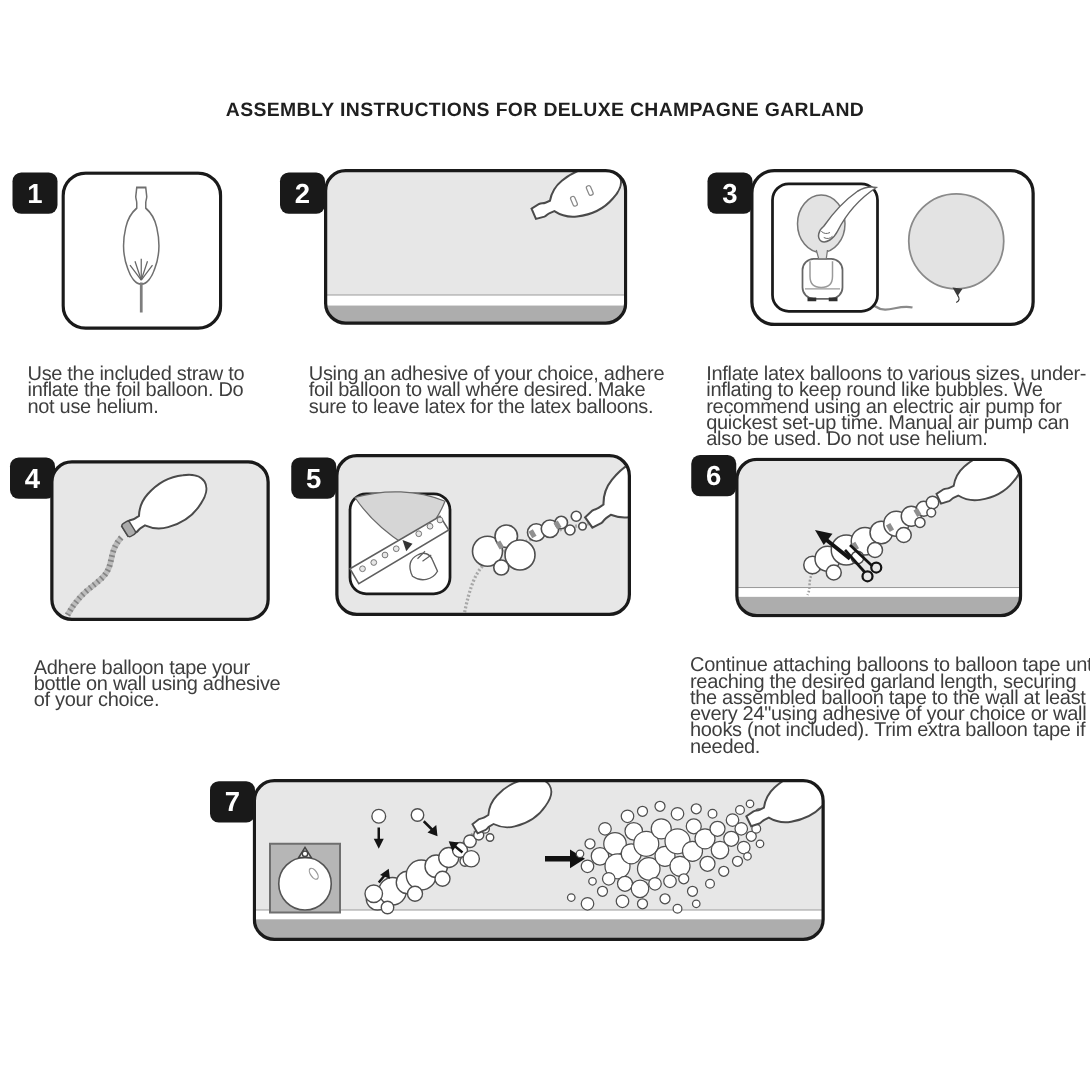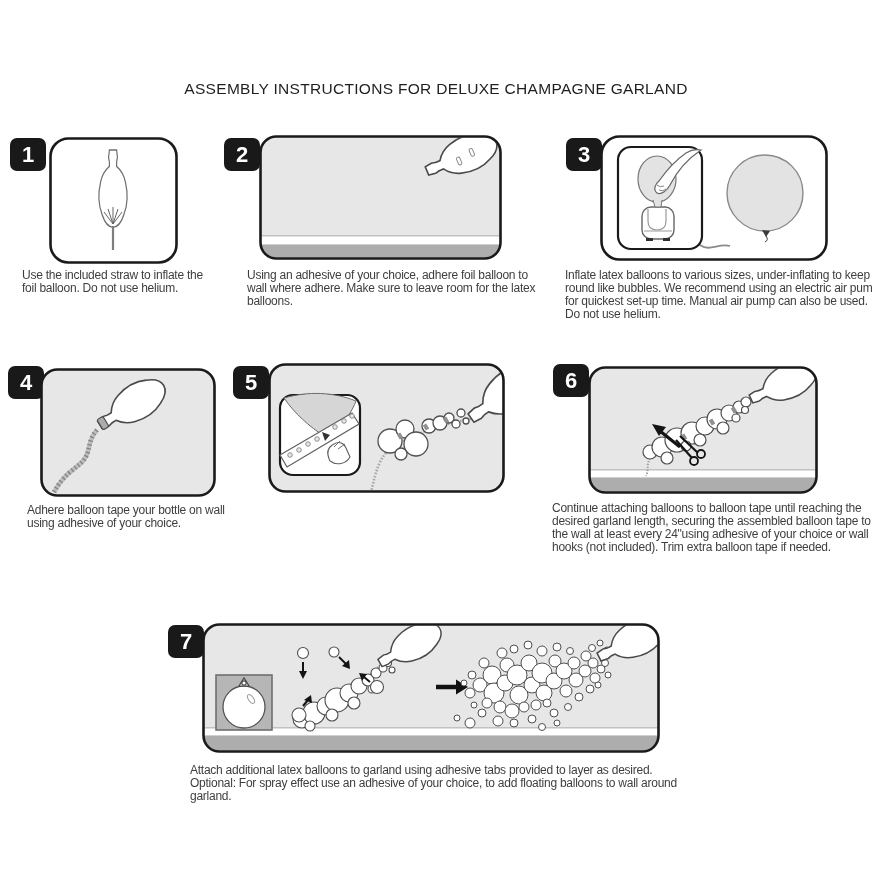--- a/index.html
+++ b/index.html
@@ -1,24 +1,24 @@
 <!DOCTYPE html>
 <html><head>
 <meta charset="utf-8">
 <style>
   html,body{margin:0;padding:0;background:#ffffff;}
   .sheet{position:relative;width:872px;height:872px;background:#ffffff;
          font-family:"Liberation Sans",sans-serif;overflow:hidden;}
   .title{position:absolute;top:80px;left:0;right:0;text-align:center;
-         font-size:15.5px;font-weight:normal;color:#1f1f1f;letter-spacing:.3px;}
+         font-size:15.5px;font-weight:bold;color:#1f1f1f;letter-spacing:.3px;}
   .badge{position:absolute;width:36px;height:33px;background:#191919;border-radius:7px;
          color:#fff;font-size:22px;font-weight:bold;display:flex;align-items:center;
          justify-content:center;line-height:1;}
-  .caption{position:absolute;font-size:12px;line-height:13px;color:#3e3e3e;
-           letter-spacing:-0.25px;white-space:pre-line;}
+  .caption{position:absolute;font-size:16px;line-height:13px;color:#3e3e3e;
+           letter-spacing:-0.25px;white-space:pre-line;margin-top:24px;}
   .panel{position:absolute;}
   svg{display:block;}
 </style>
 </head>
 <body>
 
 <div class="sheet">
 
   <svg width="0" height="0" style="position:absolute" aria-hidden="true">
     <defs>
@@ -64,21 +64,21 @@
           <use href="#bottleShape" transform="translate(168,36) rotate(-113)" fill="#ffffff" stroke="#4a4a4a" stroke-width="1.6"></use>
           <g transform="translate(197,23) rotate(-23)" stroke="#8a8a8a" fill="none" stroke-width="1">
             <rect x="0" y="0" width="3.5" height="8" rx="1.5"></rect>
               <rect x="15" y="-3" width="3.5" height="8" rx="1.5"></rect>
           </g>
         </g>
       </g>
       <rect x="1.5" y="1.5" width="240" height="122" rx="16" fill="none" stroke="#1a1a1a" stroke-width="2.6"></rect>
     </svg>
   </div>
-  <div class="caption" style="left:247px;top:269px;width:300px">Using an adhesive of your choice, adhere foil balloon to wall where adhere. Make sure to leave room for the latex balloons.</div>
+  <div class="caption" style="left:247px;top:269px;width:300px">Using an adhesive of your choice, adhere foil balloon to wall where desired. Make sure to leave latex for the latex balloons.</div>
 
   <div class="badge" style="left:566px;top:138px">3</div>
   <div class="panel" style="left:600px;top:135px">
     <svg width="228" height="126" viewBox="0 0 228 126">
       <rect x="1.5" y="1.5" width="225" height="123" rx="18" fill="#ffffff" stroke="#1a1a1a" stroke-width="2.6"></rect>
       <path d="M72,102 C82,112 92,104 100,110 C110,117 118,108 130,111" stroke="#8a8a8a" stroke-width="1.8" fill="none"></path>
       <rect x="18" y="12" width="84" height="102" rx="13" fill="#ffffff" stroke="#1a1a1a" stroke-width="2.2"></rect>
       <g>
         <rect x="42" y="72" width="32" height="32" rx="9" fill="#ffffff" stroke="#666" stroke-width="1.4"></rect>
         <path d="M48,74 v12 q0,9 9,9 q9,0 9,-9 v-12" stroke="#9a9a9a" stroke-width="1.2" fill="none"></path>
@@ -358,16 +358,14 @@
           <circle cx="268" cy="100" r="5"></circle>
             <circle cx="255" cy="95" r="3"></circle>
             <circle cx="340" cy="104" r="3.5"></circle>
           <circle cx="355" cy="100" r="3"></circle>
         </g>
         <use href="#bottleShape" transform="translate(397,34) rotate(-116) scale(0.98)" fill="#ffffff" stroke="#4a4a4a" stroke-width="1.6"></use>
       </g>
       <rect x="1.5" y="1.5" width="455" height="127" rx="16" fill="none" stroke="#1a1a1a" stroke-width="2.6"></rect>
     </svg>
   </div>
-  <div class="caption" style="left:190px;top:764px;width:500px">Attach additional latex balloons to garland using adhesive tabs provided to layer as desired.
-Optional: For spray effect use an adhesive of your choice, to add floating balloons to wall around garland.</div>
 
 </div>
 
 </body></html>

